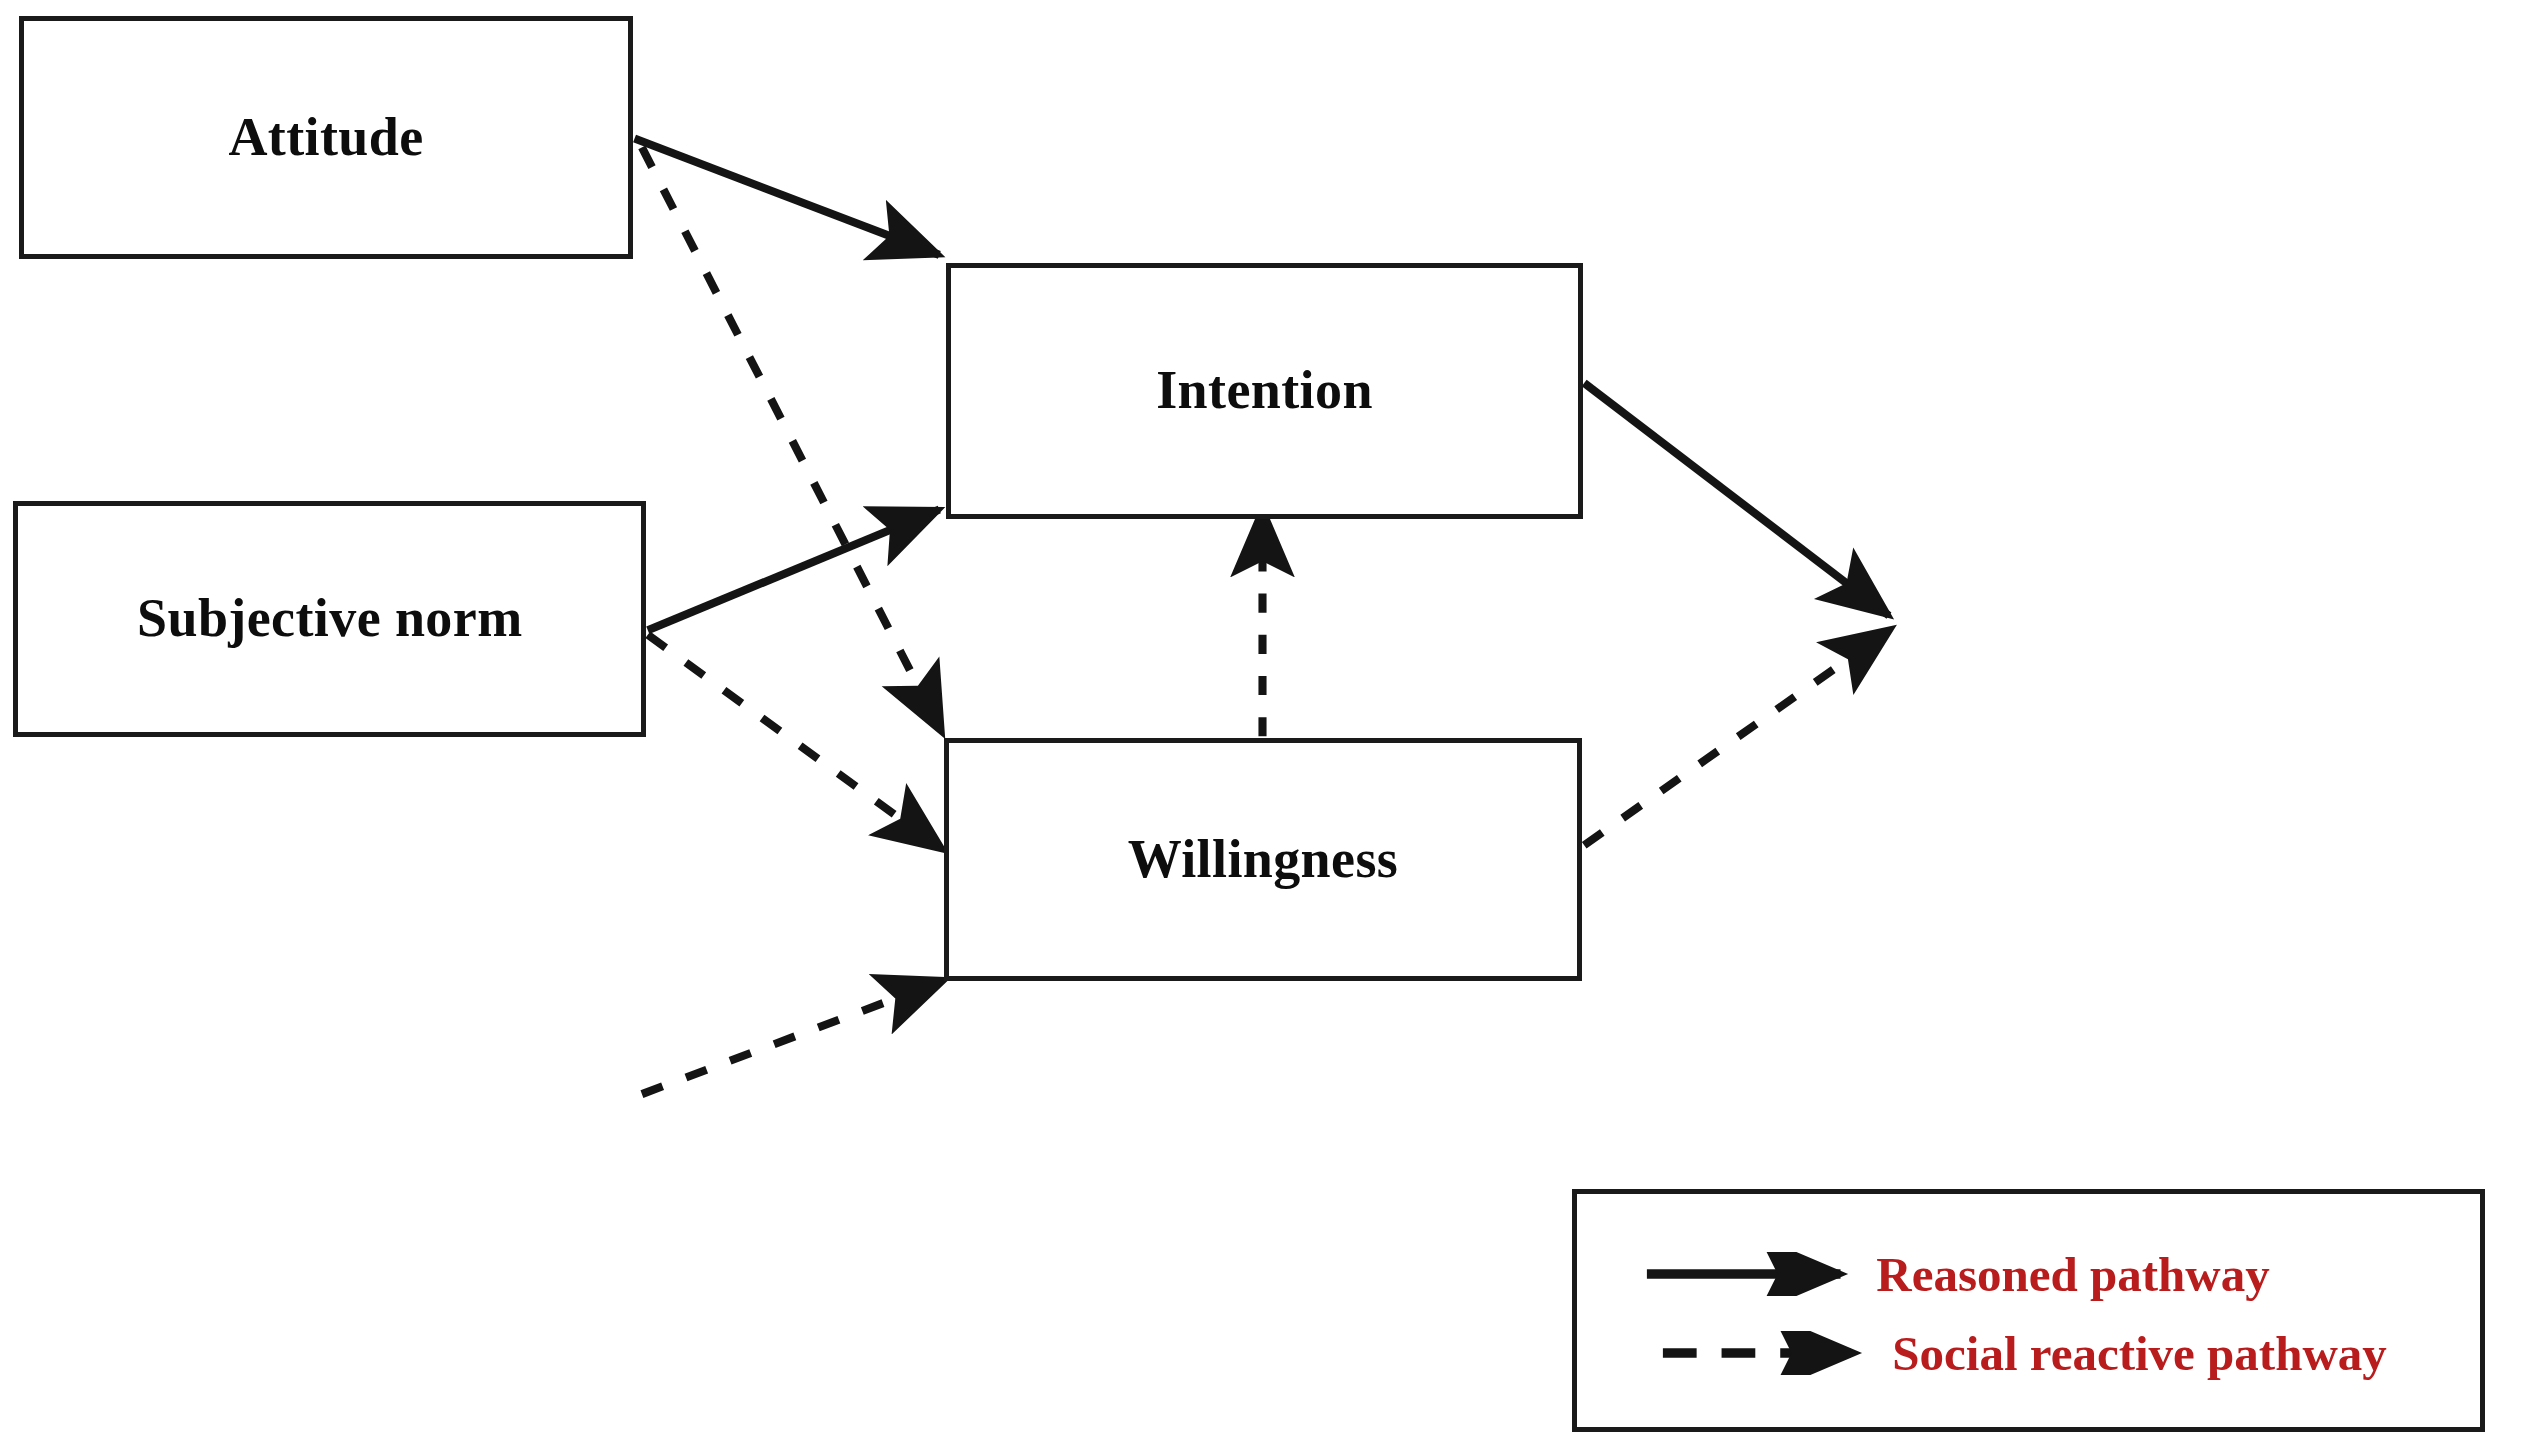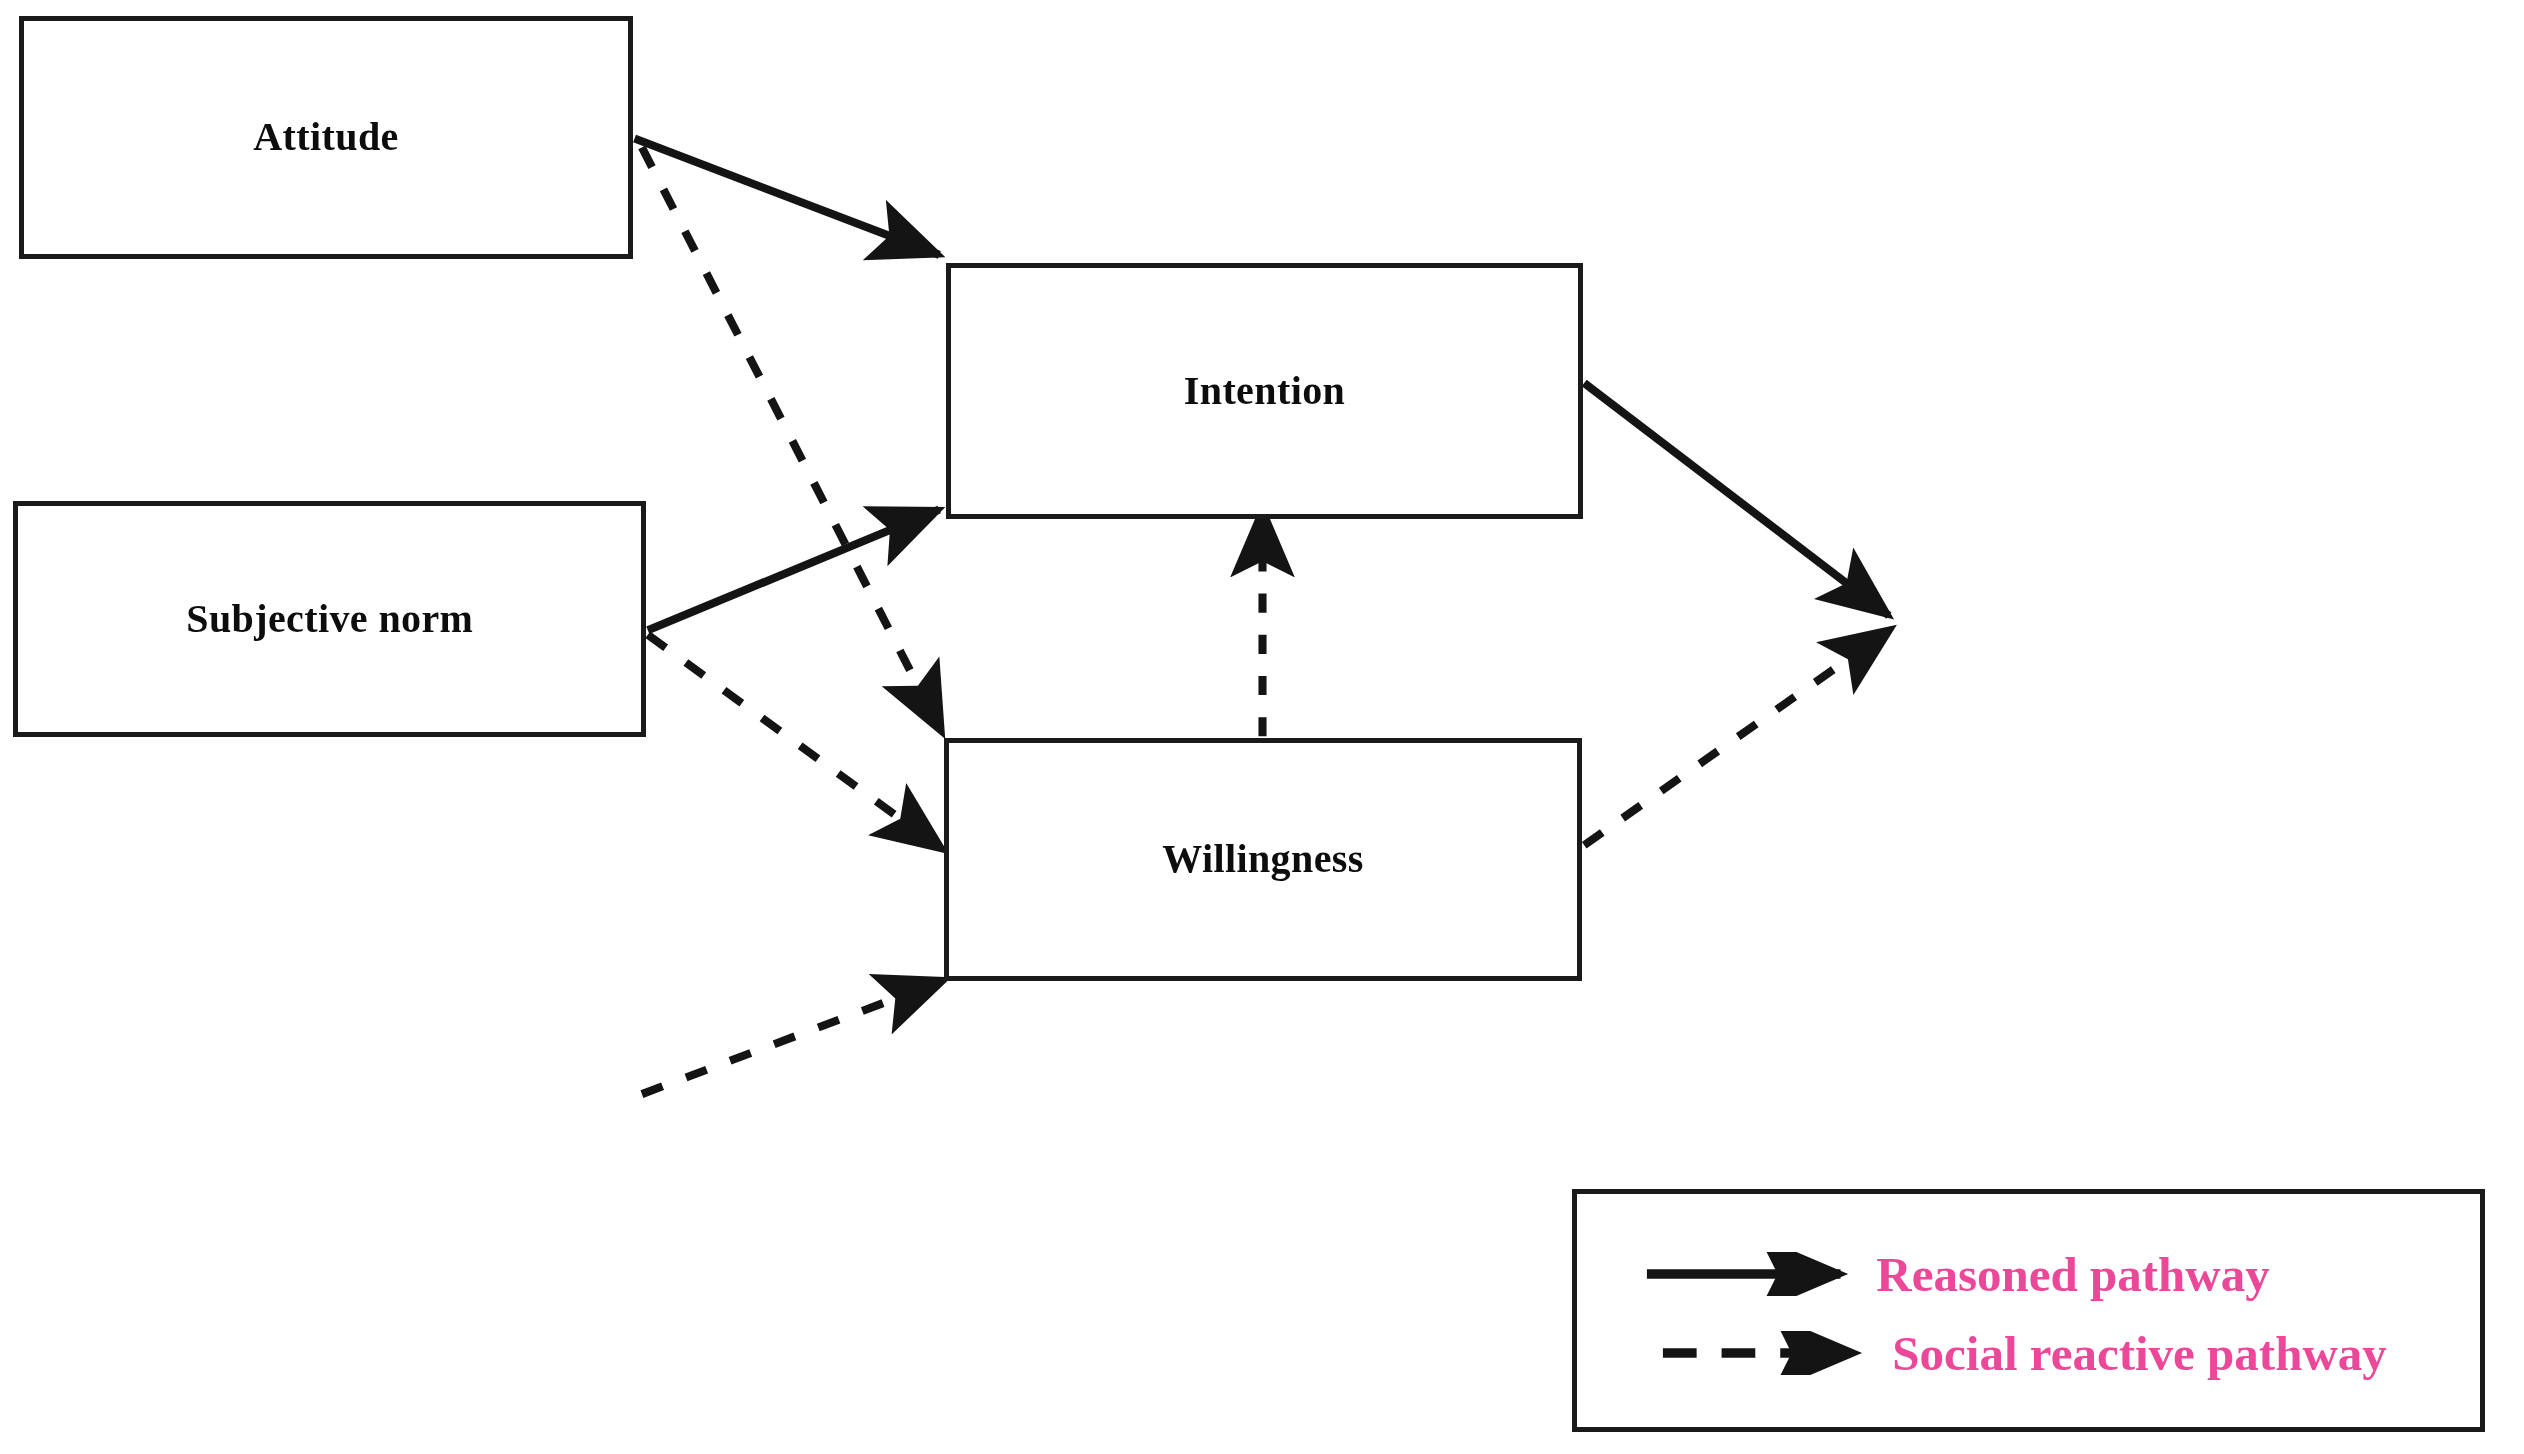--- a/index.html
+++ b/index.html
@@ -27,21 +27,21 @@
     box-sizing: border-box;
     border: 5.2px solid #1a1a1a;
     background: #ffffff;
     display: flex;
     align-items: center;
     justify-content: center;
     text-align: center;
   }
   .node .label {
     font-weight: bold;
-    font-size: 40px;
+    font-size: 54px;
     line-height: 1.22;
     color: #0d0d0d;
     letter-spacing: 0.4px;
     white-space: pre-line;
   }
   #node-attitude   { left: 19px;   top: 16px;   width: 614px; height: 243px; }
   #node-subjective { left: 13.3px;   top: 501px;  width: 633px; height: 236px; }
   #node-prototype  { left: 11px;   top: 979px; width: 635px; height: 243px; }
   #node-intention  { left: 946px; top: 263px;  width: 637px; height: 256px; }
   #node-willing    { left: 944px; top: 738px; width: 638px; height: 243px; }
@@ -70,21 +70,21 @@
   .legend-swatch {
     width: 221px;
     margin-left: 65px;
     height: 44px;
     position: relative;
     flex: 0 0 auto;
   }
   .legend-text {
     font-weight: bold;
     font-size: 49px;
-    color: #ec4899;
+    color: #b91c1c;
     white-space: nowrap;
     margin-left: 13.3px;
   }
 </style>
 </head>
 <body>
 
 <div id="stage">
 
   <svg id="edges" viewBox="0 0 3430 1976" width="2525" height="1455" xmlns="http://www.w3.org/2000/svg">

